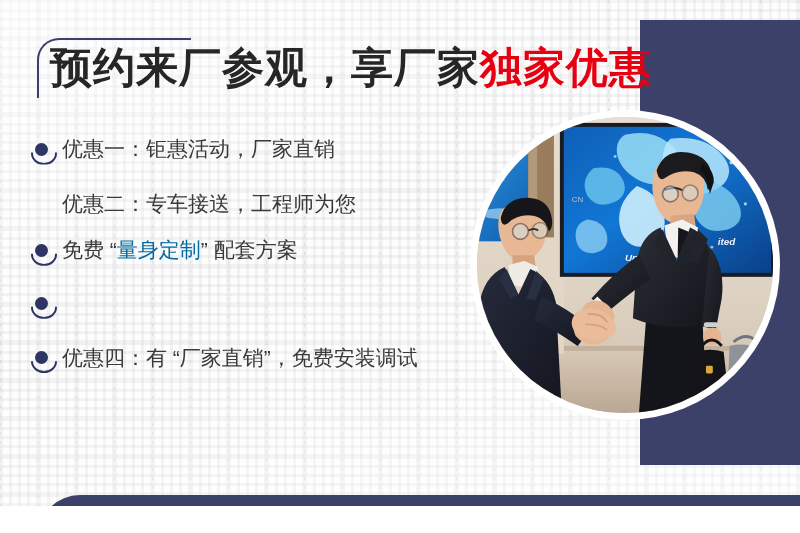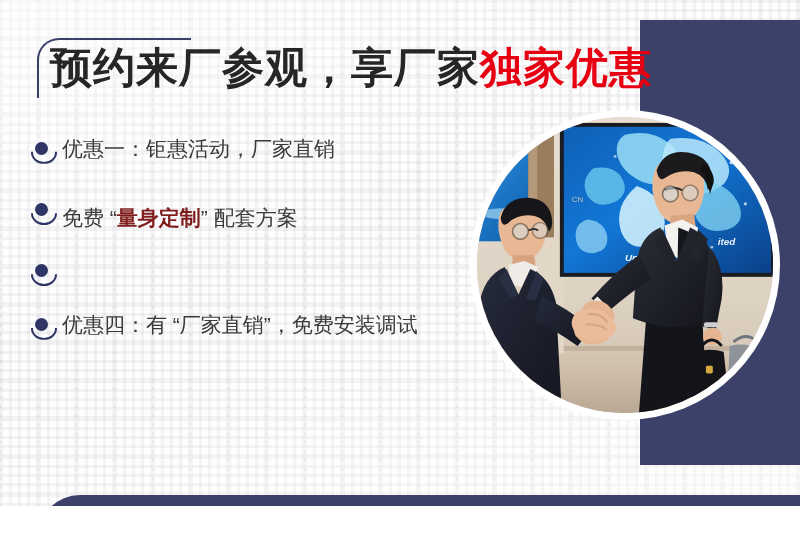--- a/index.html
+++ b/index.html
@@ -110,21 +110,21 @@
 
   
   .list {
     position: absolute;
     left: 30px;
     top: 133px;
     width: 460px;
   }
   .row {
     display: flex;
-    align-items: center;
+    align-items: flex-end;
     margin-bottom: 22px;
   }
   .bullet {
     width: 26px;
     height: 26px;
     flex: 0 0 26px;
     position: relative;
     margin-top: 5px;
     margin-right: 6px;
   }
@@ -147,22 +147,22 @@
     font-size: 21px;
     color: #3a3a3a;
     line-height: 1.55;
     white-space: nowrap;
   }
   .rowtext .l2 {
     display: block;
     margin-top: 14px;
   }
   .rowtext .red {
-    color: #7f1d1d;
-    font-weight: bold;
+    color: #0369a1;
+    font-weight: normal;
   }
 
   
   .photo-wrap {
     position: absolute;
     left: 470px;
     top: 110px;
     width: 310px;
     height: 310px;
     border-radius: 50%;
@@ -234,20 +234,21 @@
         <span>优惠一：钜惠活动，厂家直销</span>
       </span>
     </div>
 
     <div class="row">
       <span class="bullet">
         <span class="arc2"></span>
           <span class="dot"></span>
       </span>
       <span class="rowtext">
+        <span>优惠二：专车接送，工程师为您</span>
         <span class="l2"><span>免费 “</span><span class="red">量身定制</span><span>” 配套方案</span></span>
       </span>
     </div>
 
     <div class="row">
       <span class="bullet">
         <span class="arc2"></span>
           <span class="dot"></span>
       </span>
     </div>

